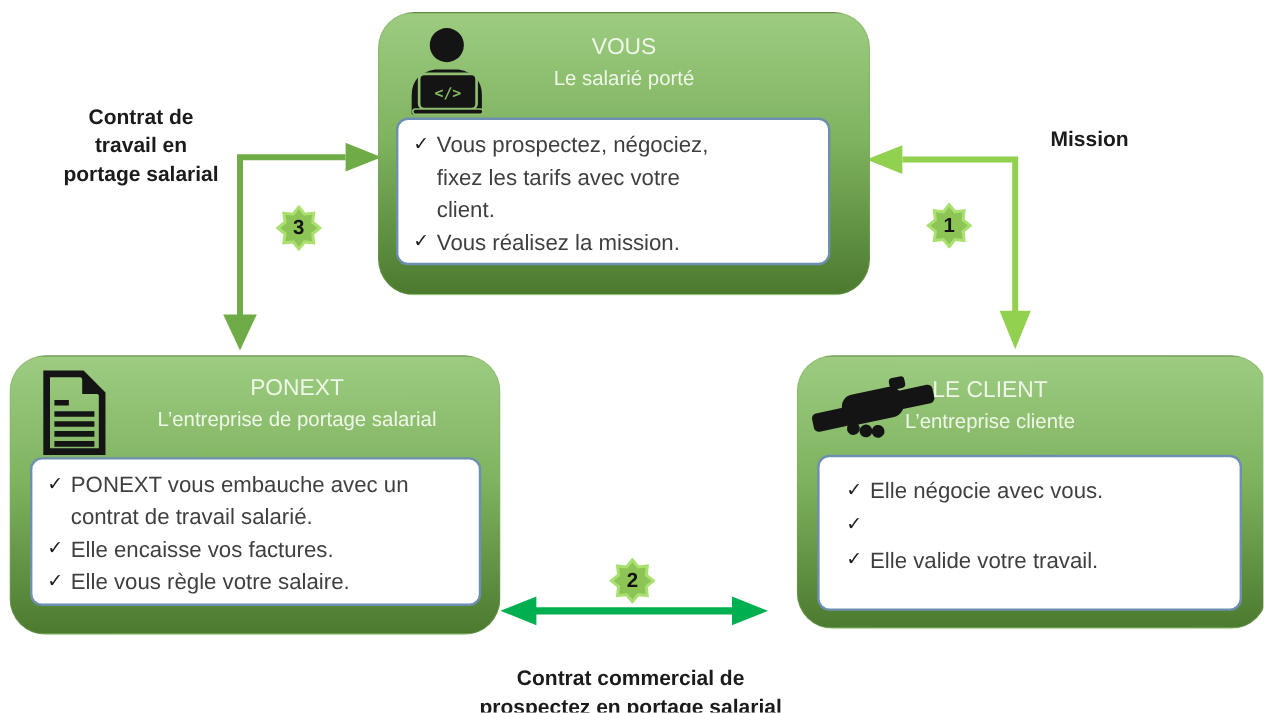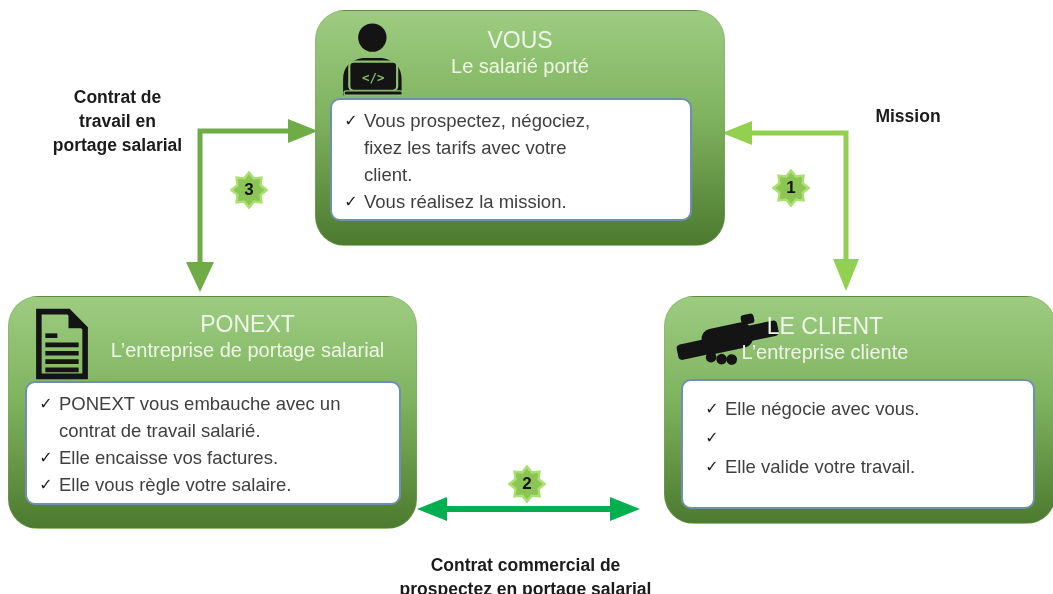--- a/index.html
+++ b/index.html
@@ -8,22 +8,22 @@
     font-family:"Liberation Sans","DejaVu Sans",sans-serif;
   }
   .node{
     position:absolute;
     background:linear-gradient(180deg,var(--box-top) 0%,var(--box-mid) 45%,var(--box-bottom) 100%);
     border-radius:30px;
     border:1px solid rgba(130,170,100,.35);
     box-sizing:border-box;
   }
   .node-title{position:absolute;text-align:center;color:var(--title-text);}
-  .node-title .t1{font-size:23px;line-height:26px;}
-  .node-title .t2{font-size:20px;line-height:26px;}
+  .node-title .t1{font-size:19px;line-height:26px;}
+  .node-title .t2{font-size:17px;line-height:26px;}
   .panel{
     position:absolute;background:var(--panel-bg);
     border:2px solid var(--panel-border);border-radius:10px;
     box-sizing:border-box;padding:7px 4px 4px 6px;
   }
   .check-row{display:flex;align-items:flex-start;color:var(--body-text);font-size:18.5px;line-height:27px;}
   .check{width:26px;flex:none;text-align:center;color:#1c1c1c;font-size:16px;}
   .check-text{flex:0 1 auto;}
   .v-panel .check-text{max-width:252px;}
   .c-panel{padding-top:13px;padding-left:16px;}

